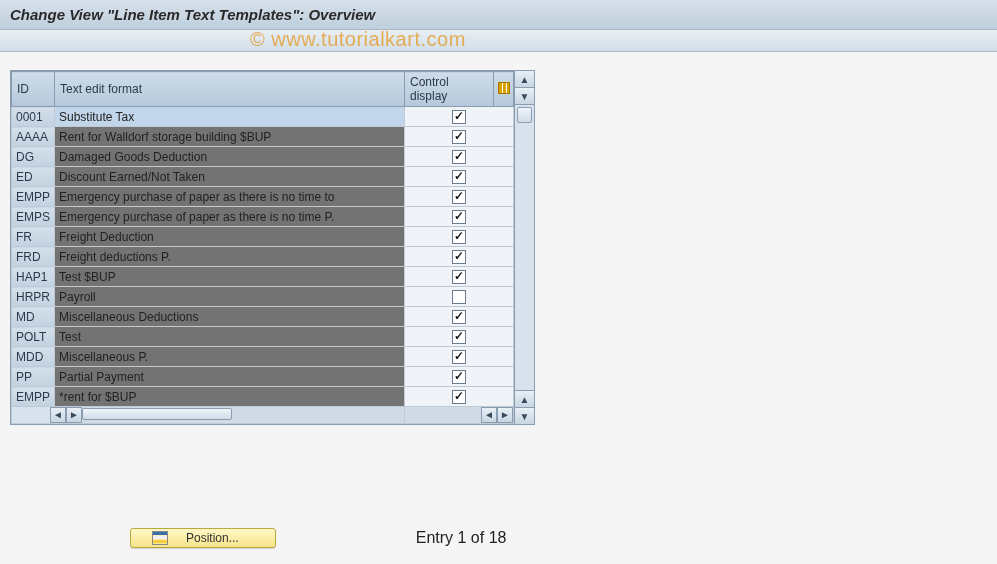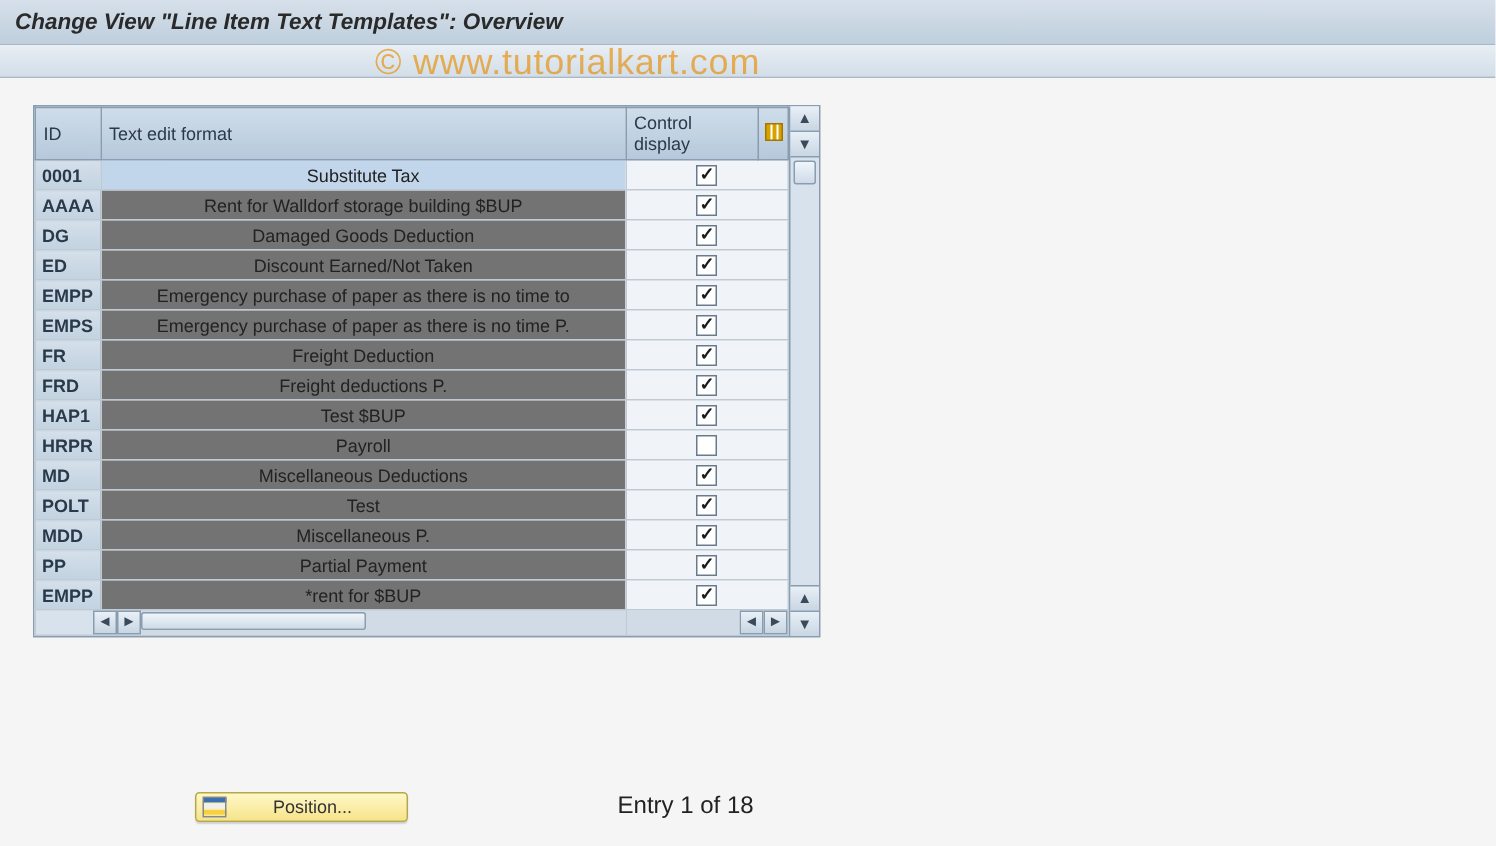--- a/index.html
+++ b/index.html
@@ -20,29 +20,29 @@
       font-size: 15px;
       color: #2a2a2a;
       border-bottom: 1px solid #a8b8c7;
     }
     .toolbar-strip {
       background: linear-gradient(to bottom, #e8eef4, #d3dee8);
       height: 22px;
       border-bottom: 1px solid #a8b8c7;
     }
     .content-area {
-      padding: 18px 10px 0 22px;
+      padding: 18px 10px 0 10px;
       position: relative;
     }
     .watermark {
       position: absolute;
       top: 28px;
       left: 250px;
       color: rgba(230,140,0,0.65);
-      font-size: 24px;
+      font-size: 20px;
       font-weight: normal;
       pointer-events: none;
       z-index: 100;
       letter-spacing: 0.5px;
     }
     .table-container {
       display: flex;
       border: 1px solid #8a9db0;
       width: 525px;
       background: #fff;
@@ -66,25 +66,23 @@
       padding: 2px 4px;
       height: 20px;
       font-size: 12px;
       color: #222;
       background: #737373;
     }
     .table-grid td.id-cell {
       background: linear-gradient(to bottom, #d4e0eb, #c2d2e0);
       width: 38px;
       color: #2b3a4a;
-      font-weight: bold;
     }
     .table-grid td.text-cell {
       width: 350px;
-      text-align: center;
     }
     .table-grid td.text-cell.selected {
       background: #c2d6eb;
     }
     .table-grid td.ctrl-cell {
       width: 90px;
       text-align: center;
       background: #f0f4f8;
     }
     .table-grid th.config-header {
@@ -188,26 +186,25 @@
       width:100%;
       display:flex;
       align-items:center;
     }
     .position-btn{
       margin-left:130px;
       display:flex;
       background:linear-gradient(to bottom,#fff8c8,#f6e48a);
       border:1px solid #b8a93e;
       border-radius:3px;
-      padding:2px 36px 2px 4px;
+      padding:2px 36px 2px 21px;
       font-size:12px;
       color:#333;
       cursor:pointer;
       box-shadow: 0 1px 1px rgba(0,0,0,0.15);
-      gap: 13px;
     }
     .position-btn .icon{
       display:inline-block;
       width:16px;height:14px;
       margin-right:18px;
       background:
         linear-gradient(#3a6fb0,#3a6fb0) 0 0/16px 3px no-repeat,
         linear-gradient(#f0f0f0,#f0f0f0) 0 4px/16px 3px no-repeat,
         linear-gradient(#f6d040,#f6d040) 0 8px/16px 3px no-repeat,
         linear-gradient(#f0f0f0,#f0f0f0) 0 12px/16px 2px no-repeat;

